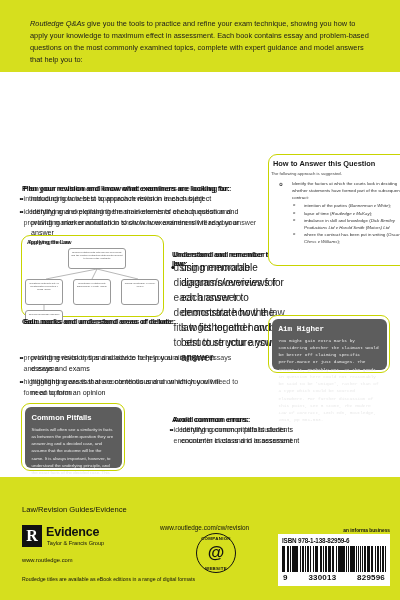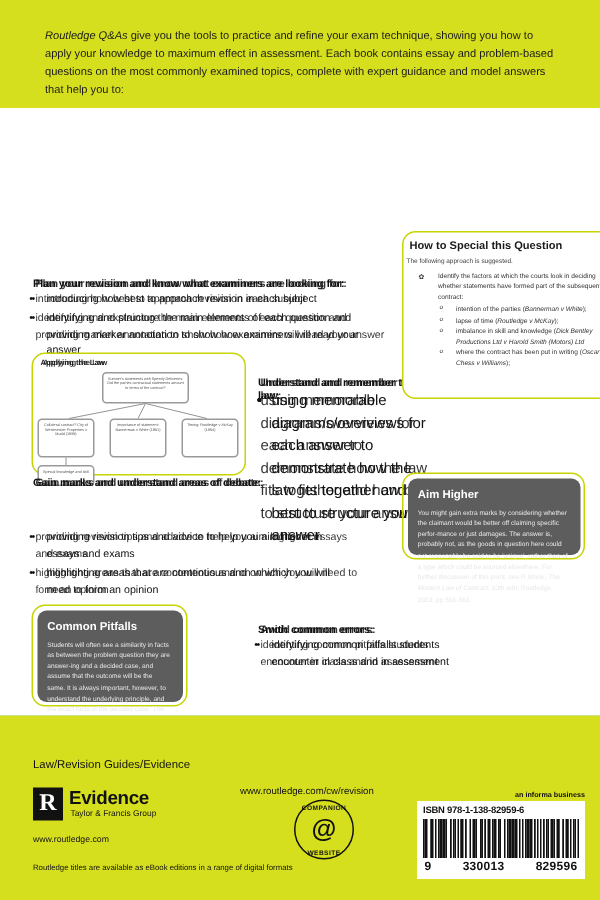--- a/index.html
+++ b/index.html
@@ -94,21 +94,21 @@
   .gain-list li { list-style: none; position: relative; padding-left: 9px; margin-bottom: 3px; }
   .gain-list li::before { content: "•  •"; position: absolute; left: -1px; top: 0; letter-spacing: -3px; }
 
   
   .aim-box {
     position: absolute; left: 268px; top: 243px; width: 122px; height: 58px;
     border: 1.8px solid #c8d400; border-radius: 9px; padding: 2.5px;
   }
   .aim-inner {
     width: 100%; height: 100%; background: #5d5d5d; border-radius: 6px;
-    padding: 6px 7px; color: #fff;
+    padding: 6px 7px; color: #fff; font-family: Liberation Mono, monospace;
   }
   .aim-title { font-size: 7.6px; font-weight: bold; margin-bottom: 4px; }
   .aim-text { font-size: 4.4px; line-height: 1.65; color: #e8e8e8; }
   .aim-text .ital { font-style: italic; }
 
   
   .pit-box {
     position: absolute; left: 21px; top: 331px; width: 104px; height: 68px;
     border: 1.8px solid #c8d400; border-radius: 9px; padding: 2.5px;
   }
@@ -251,21 +251,21 @@
     <div class="blurb">
       <span class="ital">Routledge Q&amp;As</span><span> give you the tools to practice and refine your exam technique, showing you how to apply your knowledge to maximum effect in assessment. Each book contains essay and problem-based questions on the most commonly examined topics, complete with expert guidance and model answers that help you to:</span>
     </div>
   </div>
 
   <div class="body-area">
 
     <div class="lead-head ghost" data-ghost="Plan your revision and know what examiners are looking for:">Plan your revision and know what examiners are looking for:</div>
     <ul class="lead-list">
       <li class="ghost" data-ghost="introducing how best to approach revision in each subject">introducing how best to approach revision in each subject</li>
-      <li class="ghost" data-ghost="identifying and explaining the main elements of each question and providing marker annotation to show how examiners will read your answer">identifying and structure the main elements of each question and providing marker annotation to show how examiners will read your answer</li>
+      <li class="ghost" data-ghost="identifying and explaining the main elements of each question and providing marker annotation to show how examiners will read your answer">identifying and explaining the main elements of each question and providing marker annotation to show how examiners will read your answer</li>
     </ul>
 
     <div class="diagram-box">
       <svg class="dg-svg" viewBox="0 0 143 82">
         <line x1="75" y1="33" x2="24" y2="43" stroke="#888" stroke-width="0.6"></line>
         <line x1="75" y1="33" x2="70" y2="43" stroke="#888" stroke-width="0.6"></line>
         <line x1="75" y1="33" x2="116" y2="43" stroke="#888" stroke-width="0.6"></line>
         <line x1="22" y1="69" x2="22" y2="74" stroke="#888" stroke-width="0.6"></line>
       </svg>
       <div class="diagram-title ghost" data-ghost="Applying the Law">Applying the Law</div>
@@ -294,30 +294,30 @@
       </div>
     </div>
 
     <div class="pit-box">
       <div class="pit-inner">
         <div class="pit-title">Common Pitfalls</div>
         <div class="pit-text">Students will often see a similarity in facts as between the problem question they are answer-ing and a decided case, and assume that the outcome will be the same. It is always important, however, to understand the underlying principle, and the exact facts of the decided case. This may mean that, as is suggested here, where the facts of the problem differ, the outcome will be different.</div>
       </div>
     </div>
 
-    <div class="avoid-head ghost" data-ghost="Avoid common errors:">Smith common errors:</div>
+    <div class="avoid-head ghost" data-ghost="Avoid common errors:">Avoid common errors:</div>
     <ul class="avoid-list">
       <li class="ghost" data-ghost="identifying common pitfalls students encounter in class and in assessment">identifying common pitfalls students encounter in class and in assessment</li>
     </ul>
 
     <div class="closing ghost" data-ghost="The series is supported by a online resource that allows you to test your progress during the run-up to exams. Features include multiple choice questions, bonus Q&amp;As and podcasts.">The series is supported by a online resource that allows you to test your progress during the run-up to exams. Features include multiple choice questions, bonus Q&amp;As and podcasts.</div>
     <div class="author ghost" data-ghost="Dr Charanjit Singh, Barrister.">Dr Charanjit Singh, Barrister.</div>
 
     <div class="howto-box">
-      <div class="howto-title">How to Special this Question</div>
+      <div class="howto-title">How to Answer this Question</div>
       <div class="howto-sub">The following approach is suggested.</div>
       <div class="howto-body">
         <div class="howto-l1">Identify the factors at which the courts look in deciding whether statements have formed part of the subsequent contract:</div>
         <div class="howto-l2"><span>intention of the parties (</span><span class="ital">Bannerman v White</span><span>);</span></div>
         <div class="howto-l2"><span>lapse of time (</span><span class="ital">Routledge v McKay</span><span>);</span></div>
         <div class="howto-l2"><span>imbalance in skill and knowledge (</span><span class="ital">Dick Bentley Productions Ltd v Harold Smith (Motors) Ltd</span></div>
         <div class="howto-l2"><span>where the contract has been put in writing (</span><span class="ital">Oscar Chess v Williams</span><span>);</span></div>
       </div>
     </div>
 

